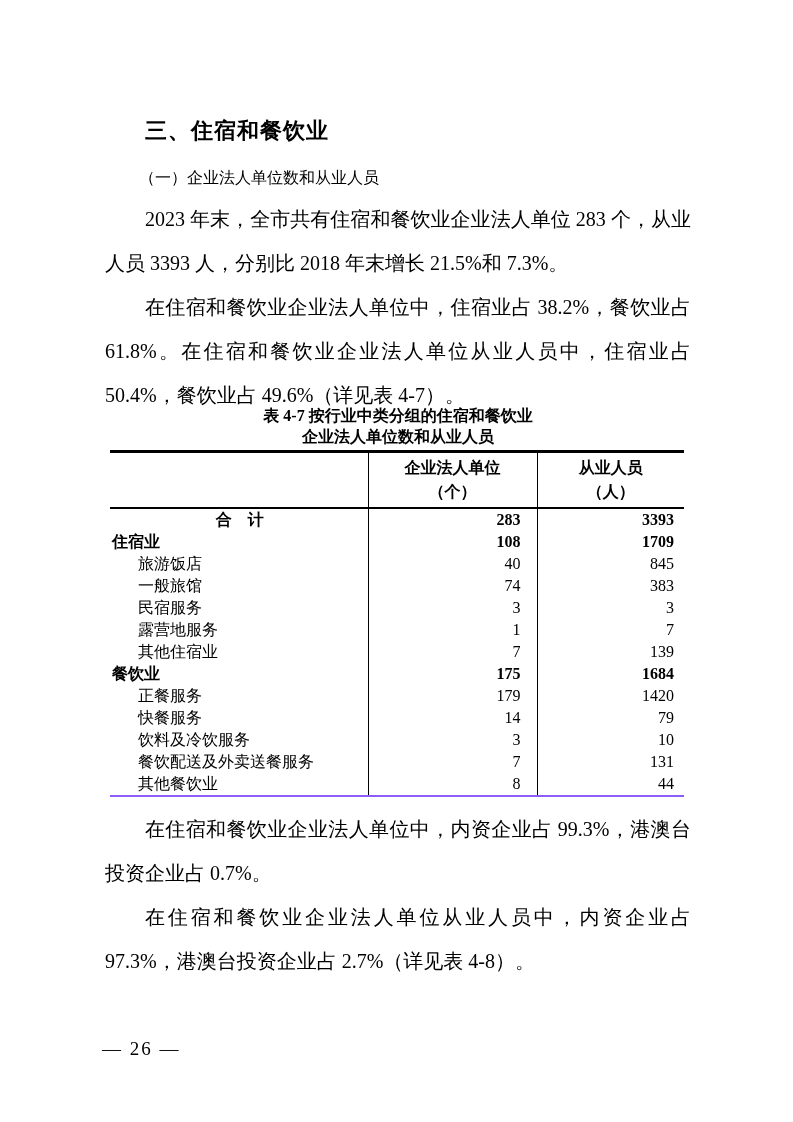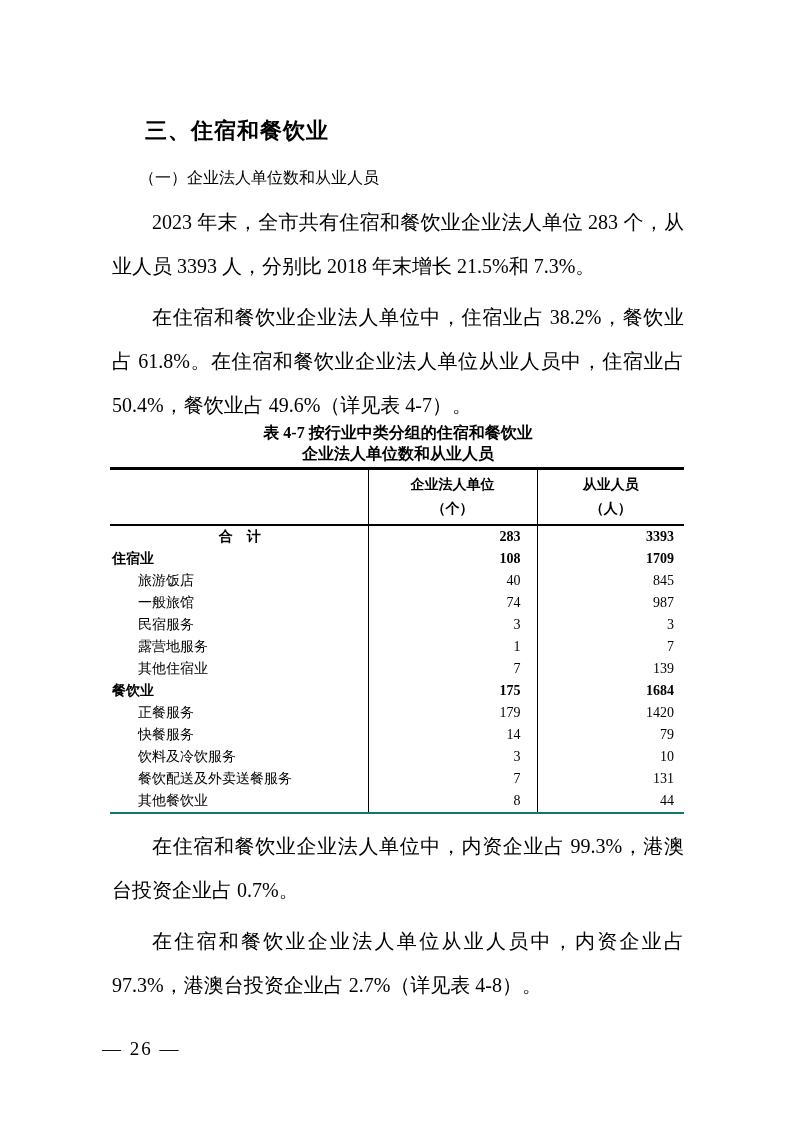--- a/index.html
+++ b/index.html
@@ -27,43 +27,43 @@
     line-height: 30px;
     letter-spacing: 1px;
   }
   .sub-heading {
     margin: 17px 0 0 34px;
     font-weight: normal;
     font-size: 16px;
     line-height: 30px;
   }
   .para {
-    margin: 7px;
+    margin: 0;
     font-size: 20px;
     line-height: 44px;
     text-align: justify;
     text-justify: inter-ideograph;
     text-indent: 2em;
   }
   .para-block { margin-top: 4px; }
   .table-title {
     margin-top: -12px;
     text-align: center;
     font-weight: bold;
     font-size: 16px;
     line-height: 21px;
   }
   .stats-table {
     border-collapse: collapse;
     table-layout: fixed;
     width: 574px;
     margin: 3px 0 0 5px;
     border-top: 3px solid #000;
-    border-bottom: 2px solid #0f766e;
-    font-size: 14px;
+    border-bottom: 2px solid #8b5cf6;
+    font-size: 16px;
   }
   .stats-table th, .stats-table td { padding: 0; vertical-align: middle; }
   .stats-table thead th {
     border-bottom: 2px solid #000;
     font-weight: bold;
     height: 54px;
     text-align: center;
   }
   .stats-table th:nth-child(2), .stats-table td:nth-child(2),
   .stats-table th:nth-child(3), .stats-table td:nth-child(3) {
@@ -144,21 +144,21 @@
           <td class="val val-persons">1709</td>
         </tr>
         <tr class="row-sub">
           <td class="lbl">旅游饭店</td>
           <td class="val val-units">40</td>
           <td class="val val-persons">845</td>
         </tr>
         <tr class="row-sub">
           <td class="lbl">一般旅馆</td>
           <td class="val val-units">74</td>
-          <td class="val val-persons">987</td>
+          <td class="val val-persons">383</td>
         </tr>
         <tr class="row-sub">
           <td class="lbl">民宿服务</td>
           <td class="val val-units">3</td>
           <td class="val val-persons">3</td>
         </tr>
         <tr class="row-sub">
           <td class="lbl">露营地服务</td>
           <td class="val val-units">1</td>
           <td class="val val-persons">7</td>

